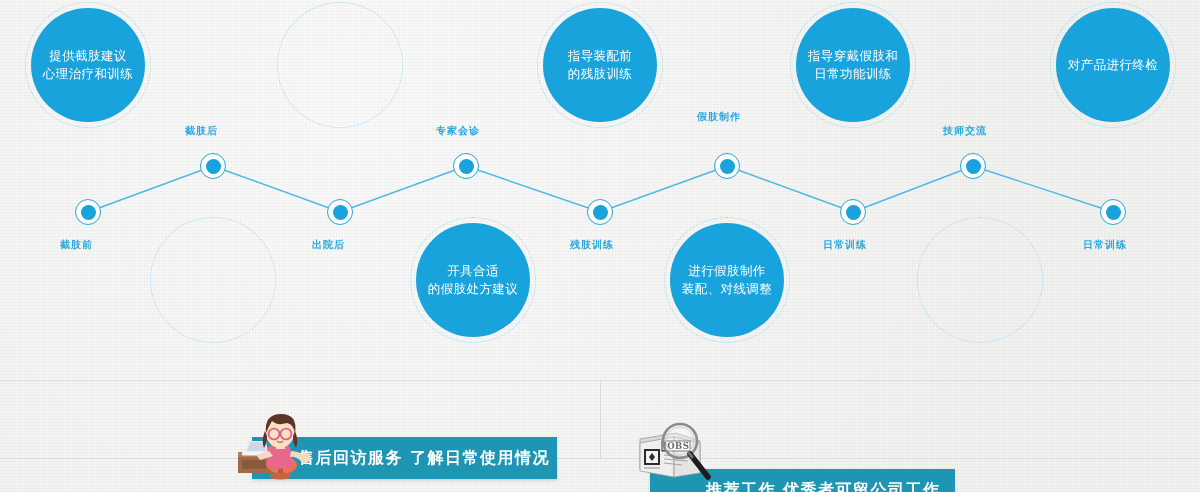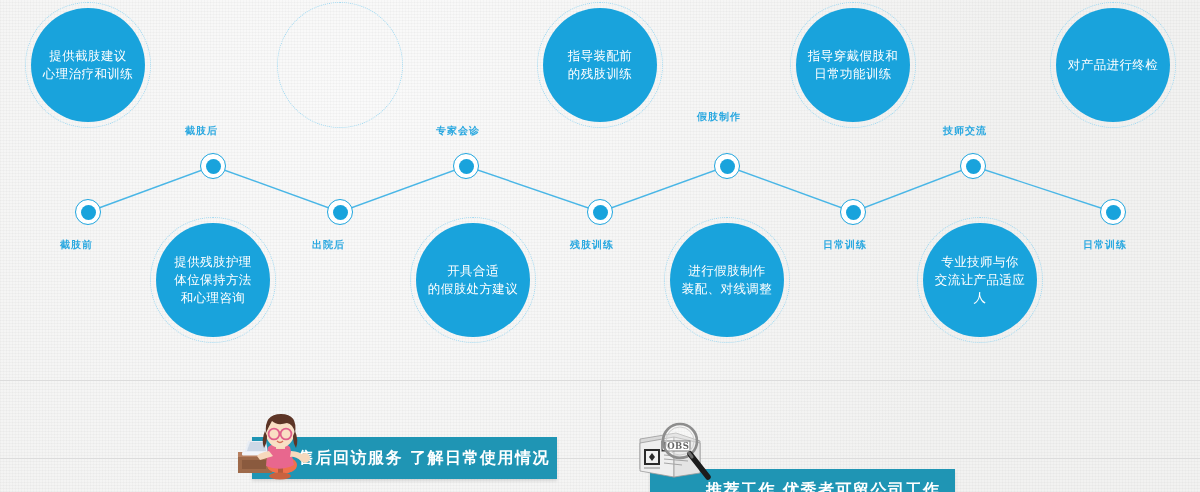--- a/index.html
+++ b/index.html
@@ -115,43 +115,34 @@
     <span class="txt">指导穿戴假肢和
 日常功能训练</span>
   </div>
 
   <div class="ring" style="left: 1050px; top: 2px; width: 126px; height: 126px; border-color: rgb(159, 217, 242);"></div>
   <div class="bubble" style="left: 1056px; top: 8px; width: 114px; height: 114px; background: rgb(25, 163, 220);">
     <span class="txt">对产品进行终检</span>
   </div>
 
   <div class="ring" style="left: 150px; top: 217px; width: 126px; height: 126px; border-color: rgb(159, 217, 242);"></div>
-  <div class="bubble" style="left: 156px; top: 223px; width: 114px; height: 114px; background: rgb(25, 163, 220);">
-    <span class="txt">提供残肢护理
-体位保持方法
-和心理咨询</span>
-  </div>
 
   <div class="ring" style="left: 410px; top: 217px; width: 126px; height: 126px; border-color: rgb(159, 217, 242);"></div>
   <div class="bubble" style="left: 416px; top: 223px; width: 114px; height: 114px; background: rgb(25, 163, 220);">
     <span class="txt">开具合适
 的假肢处方建议</span>
   </div>
 
   <div class="ring" style="left: 664px; top: 217px; width: 126px; height: 126px; border-color: rgb(159, 217, 242);"></div>
   <div class="bubble" style="left: 670px; top: 223px; width: 114px; height: 114px; background: rgb(25, 163, 220);">
     <span class="txt">进行假肢制作
 装配、对线调整</span>
   </div>
 
   <div class="ring" style="left: 917px; top: 217px; width: 126px; height: 126px; border-color: rgb(159, 217, 242);"></div>
-  <div class="bubble" style="left: 923px; top: 223px; width: 114px; height: 114px; background: rgb(25, 163, 220);">
-    <span class="txt">专业技师与你
-交流让产品适应人</span>
-  </div>
 
   <div class="node" style="left:75px;top:199px;"></div>
   <div class="nlabel" style="left: 60px; top: 238px; color: rgb(42, 168, 224);">截肢前</div>
 
   <div class="node" style="left:200px;top:153px;"></div>
   <div class="nlabel" style="left: 185px; top: 124px; color: rgb(42, 168, 224);">截肢后</div>
 
   <div class="node" style="left:327px;top:199px;"></div>
   <div class="nlabel" style="left: 312px; top: 238px; color: rgb(42, 168, 224); text-align: right;">出院后</div>
 

